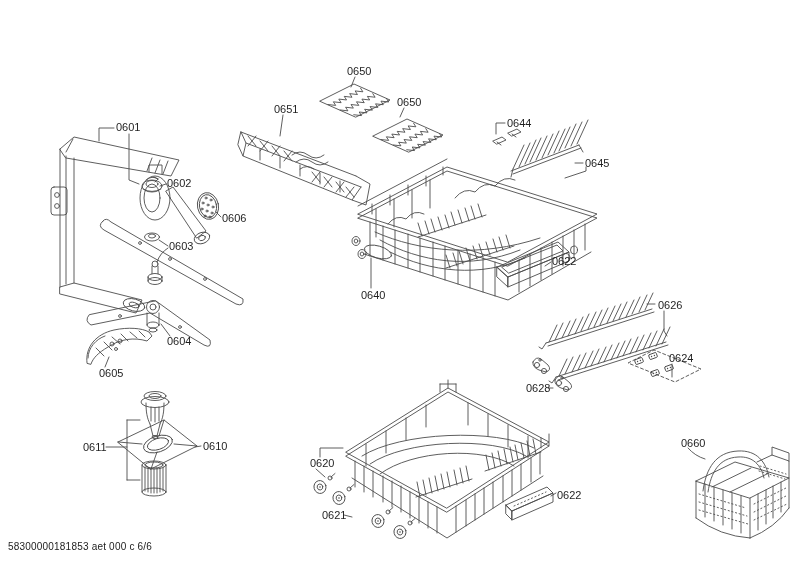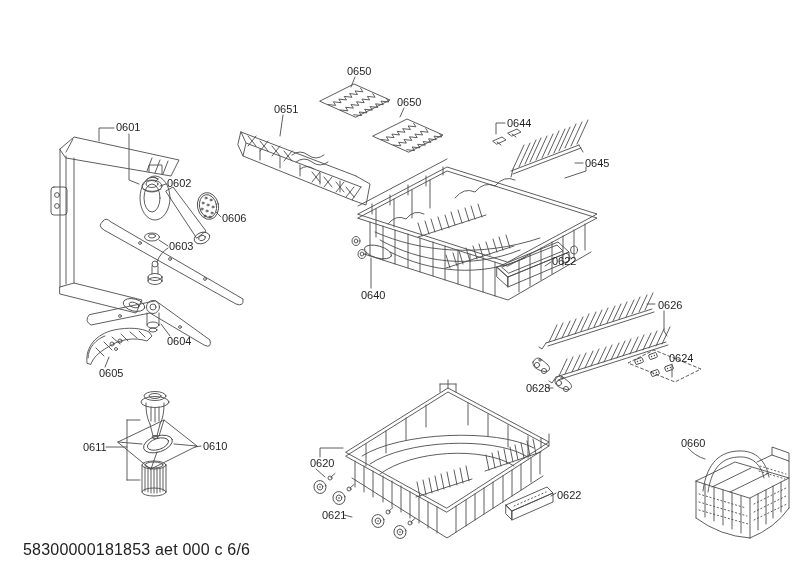--- a/index.html
+++ b/index.html
@@ -5,21 +5,21 @@
   html,body{margin:0;padding:0;background:#fff;}
   #screen{position:relative;width:800px;height:566px;background:#fff;overflow:hidden;
           font-family:"Liberation Sans",sans-serif;}
   svg{position:absolute;left:0;top:0;}
   #art path,#art ellipse,#art circle,#art rect,#art line,#art polyline{
       fill:none;stroke:#4c4c4c;stroke-width:.9;stroke-linecap:round;stroke-linejoin:round;}
   #art .dot{fill:#4c4c4c;stroke:none;}
   #art .dash{stroke-dasharray:3 2.5;}
   #art .dots{stroke-dasharray:1.2 2.6;}
   #art text{font:11px "Liberation Sans",sans-serif;fill:#1f1f1f;stroke:none;}
-  #footer{position:absolute;left:23px;top:541px;font-size:16px;color:#222;
+  #footer{position:absolute;left:8px;top:541px;font-size:10px;color:#222;
           letter-spacing:.2px;}
 </style>
 </head>
 <body>
 
 <div id="screen">
 <svg id="art" width="800" height="566" viewBox="0 0 800 566">
 
   <g>
     <path d="M60,149 L74,137 L179,160 L171,176 L66,158 Z"></path>

